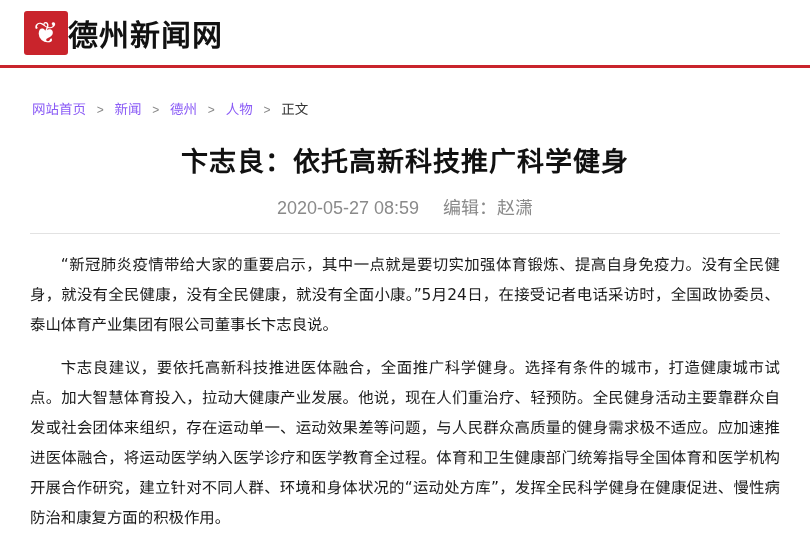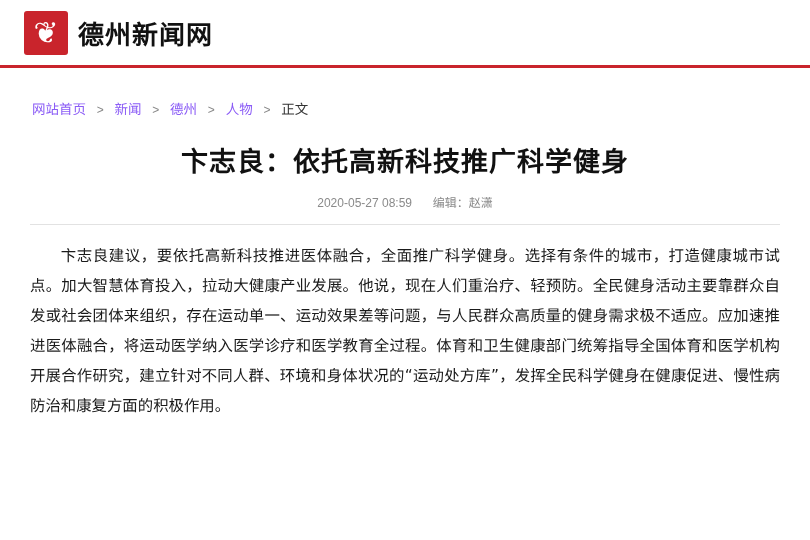--- a/index.html
+++ b/index.html
@@ -44,22 +44,21 @@
     left: 50%;
     top: 50%;
     transform: translate(-50%, -50%);
     font-size: 30px;
     line-height: 1;
     color: #ffffff;
     font-family: "DejaVu Sans", sans-serif;
     font-weight: bold;
   }
   .brand-name {
-    margin-left: 10px;
-    font-size: 26px;
+    font-size: 30px;
     font-weight: bold;
     letter-spacing: 1px;
     color: #111;
     font-family: Liberation Sans, sans-serif;
     white-space: nowrap;
   }
 
   
   .page-wrap {
     width: 750px;
@@ -92,21 +91,21 @@
     text-align: center;
     font-size: 27px;
     font-weight: bold;
     color: #111;
     letter-spacing: 1px;
     font-family: Liberation Sans, sans-serif;
   }
   .article-meta {
     margin-top: 14px;
     text-align: center;
-    font-size: 12px;
+    font-size: 18px;
     color: #8a8a8a;
   }
   .article-meta .meta-gap { display: inline-block; width: 14px; }
 
   
   .meta-rule {
     margin: 14px 0 0 0;
     border: 0;
     border-top: 1px solid #e2e2e2;
   }
@@ -155,16 +154,17 @@
 
   <div class="article-meta">
     <span>2020-05-27 08:59</span>
     <span class="meta-gap"></span>
     <span>编辑：赵潇</span>
   </div>
 
   <hr class="meta-rule">
 
   <article class="article-body">
+    <p>“新冠肺炎疫情带给大家的重要启示，其中一点就是要切实加强体育锻炼、提高自身免疫力。没有全民健身，就没有全民健康，没有全民健康，就没有全面小康。”5月24日，在接受记者电话采访时，全国政协委员、泰山体育产业集团有限公司董事长卞志良说。</p>
     <p>卞志良建议，要依托高新科技推进医体融合，全面推广科学健身。选择有条件的城市，打造健康城市试点。加大智慧体育投入，拉动大健康产业发展。他说，现在人们重治疗、轻预防。全民健身活动主要靠群众自发或社会团体来组织，存在运动单一、运动效果差等问题，与人民群众高质量的健身需求极不适应。应加速推进医体融合，将运动医学纳入医学诊疗和医学教育全过程。体育和卫生健康部门统筹指导全国体育和医学机构开展合作研究，建立针对不同人群、环境和身体状况的“运动处方库”，发挥全民科学健身在健康促进、慢性病防治和康复方面的积极作用。</p>
   </article>
 
 </div>
 
 </body></html>

